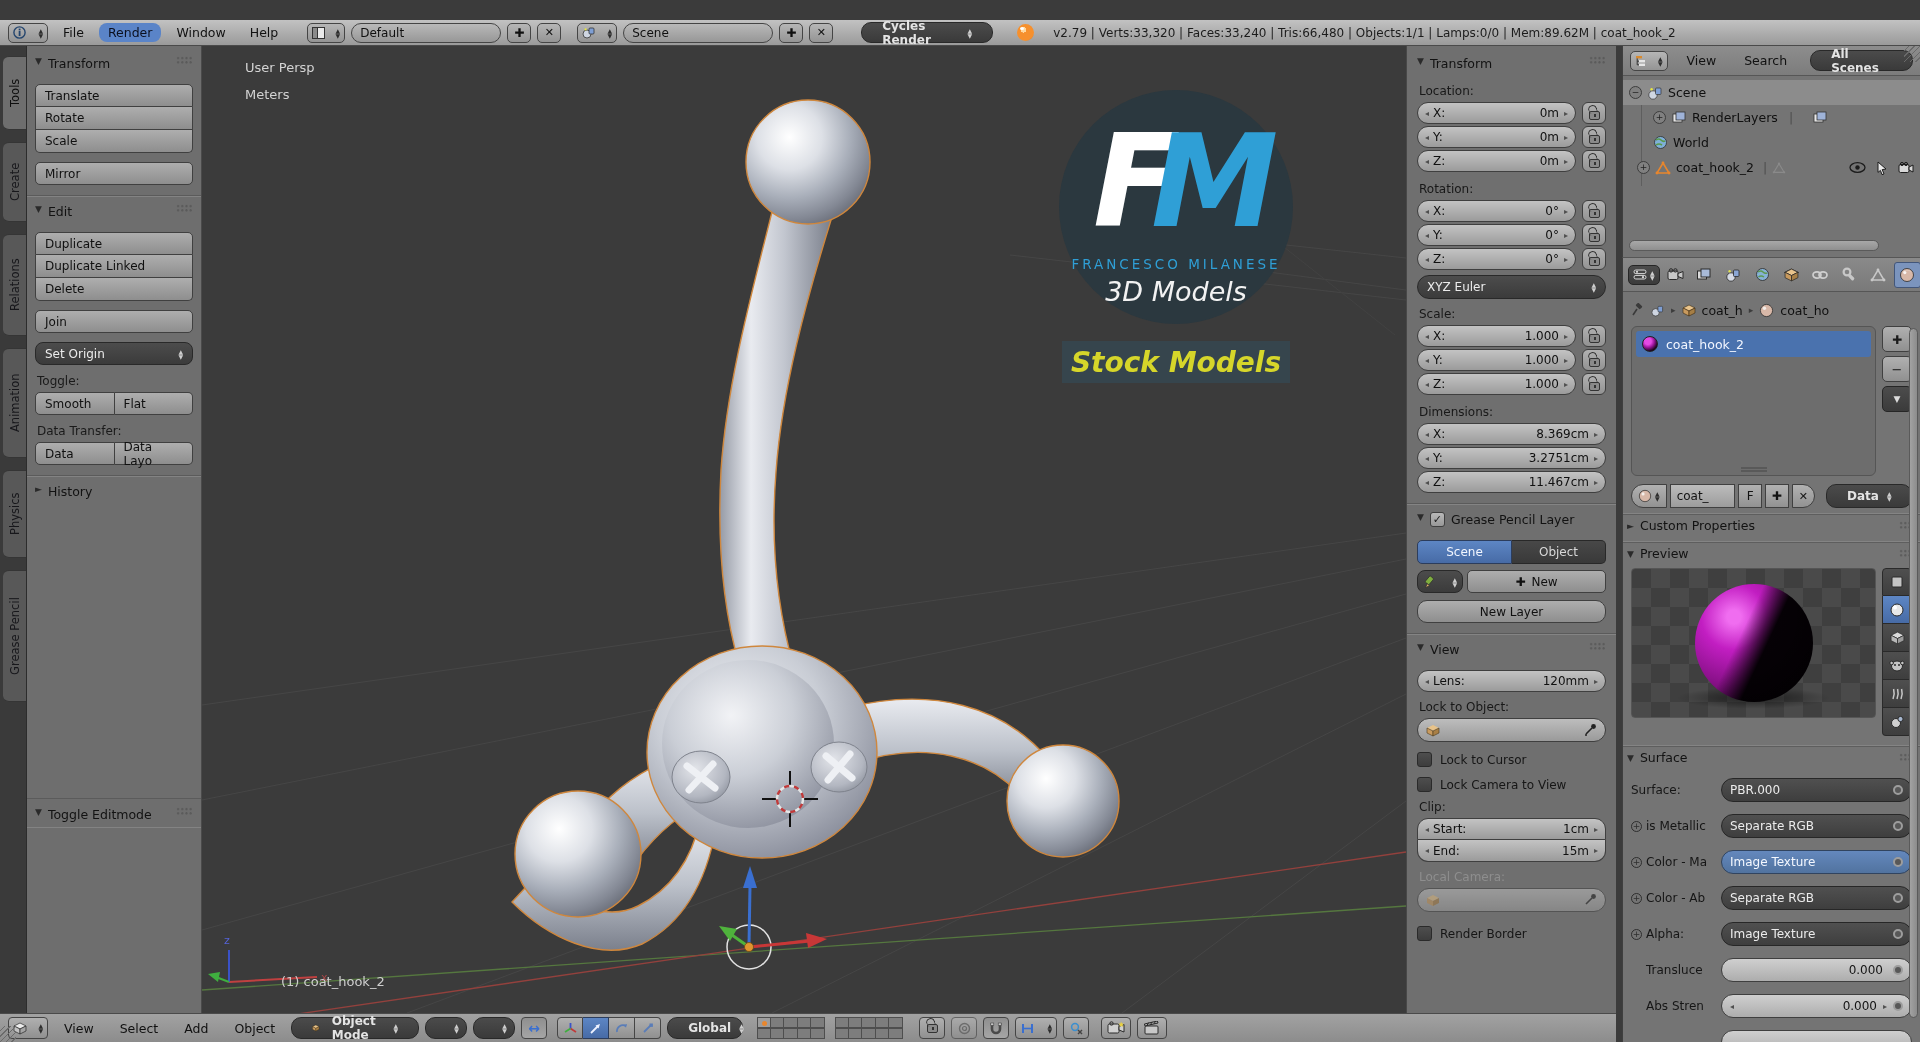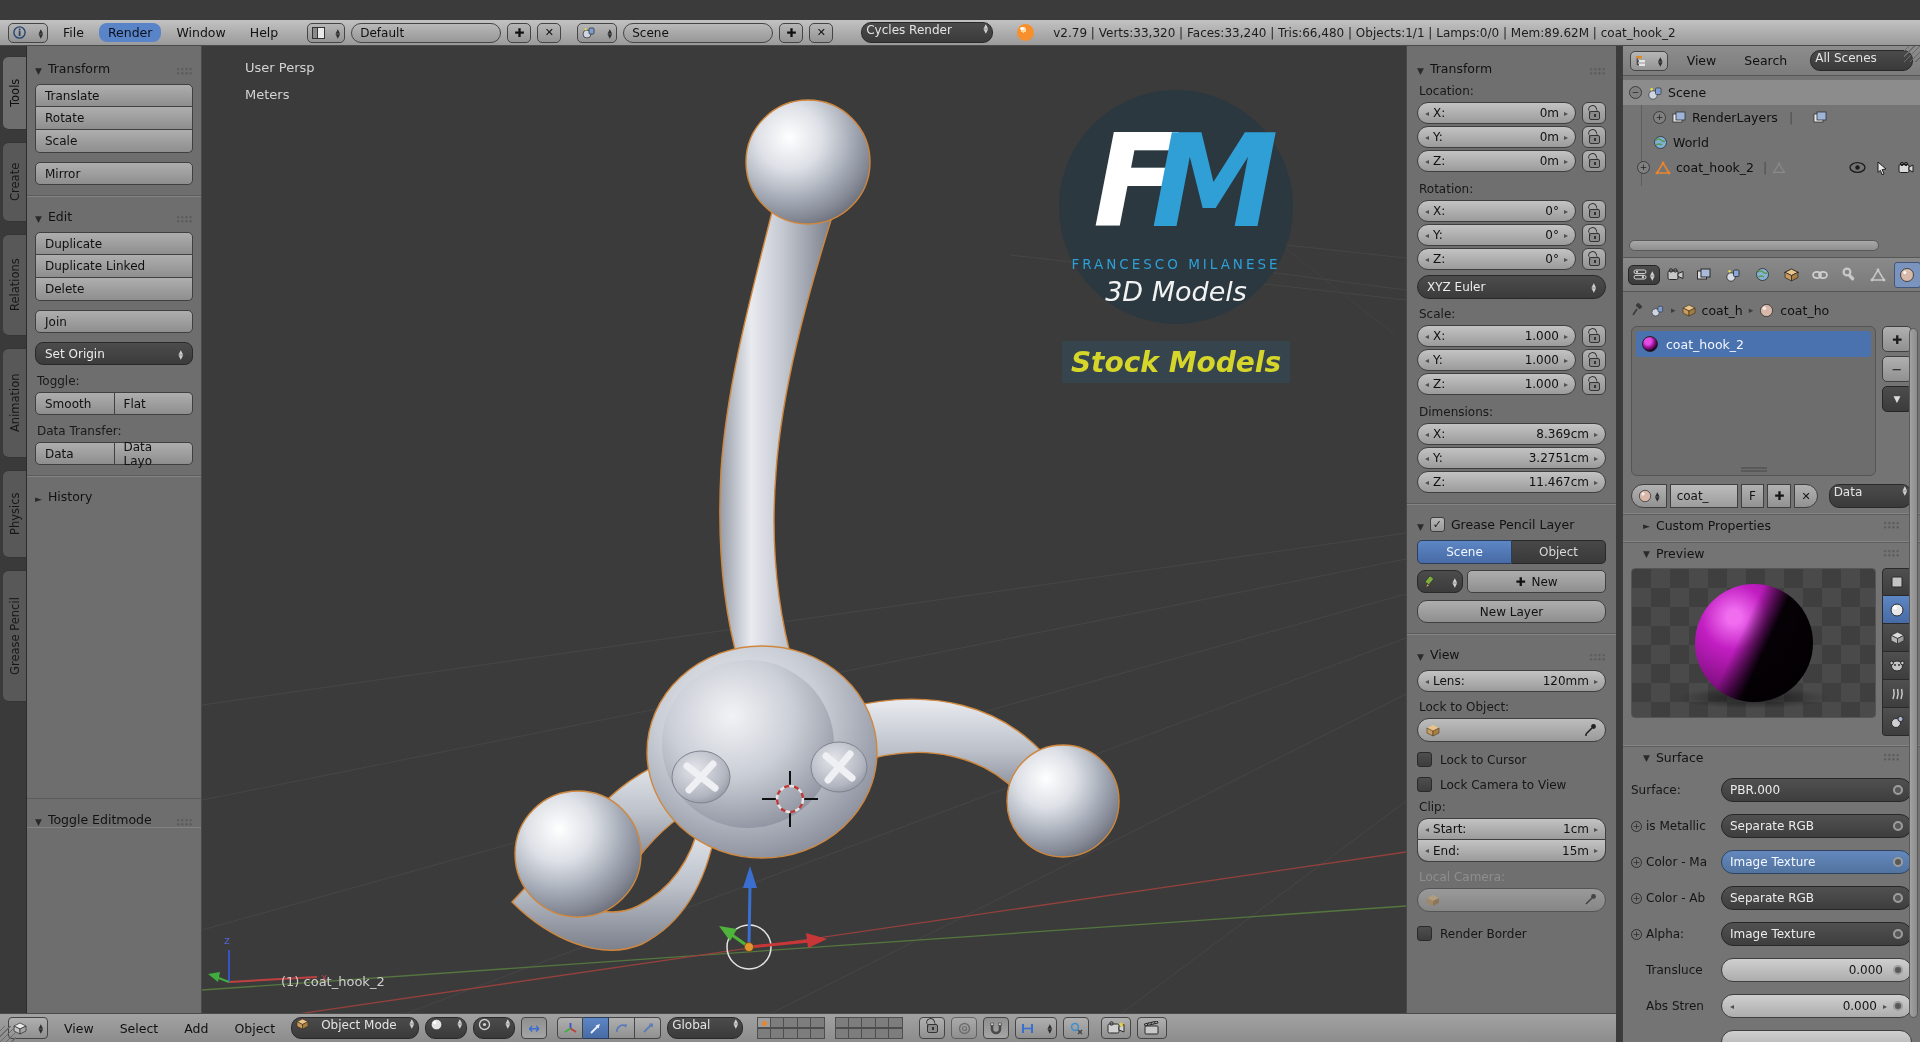--- a/index.html
+++ b/index.html
@@ -13,37 +13,37 @@
   .blogo::after{content:"";position:absolute;left:3px;top:3px;width:4px;height:3px;border-radius:50%;background:#fff;}
   #titlebar .ttl{font-size:11.5px;color:#ececec;}
   #winbtns{margin-left:auto;display:flex;height:20px;}
   .winbtn{width:46px;height:20px;display:flex;align-items:center;justify-content:center;color:#fff;font-size:11px;}
   
   #topbar{left:0;top:20px;width:1920px;height:26px;background:linear-gradient(#c2c2c2,#9a9a9a);border-bottom:1px solid #4a4a4a;display:flex;align-items:center;gap:6px;padding:0 8px;}
   .menu-item{padding:2px 9px;font-size:12.5px;color:#111;border-radius:8px;}
   .menu-item.active{background:#5a84c8;color:#0b1020;}
   .lightbtn{height:20px;background:linear-gradient(#b6b6b6,#949494);border:1px solid #454545;border-radius:5px;display:flex;align-items:center;justify-content:center;padding:0 4px;color:#101010;}
   .pillfield{height:20px;background:linear-gradient(#b9b9b9,#979797);border:1px solid #454545;border-radius:10px;display:flex;align-items:center;padding:0 8px;gap:6px;color:#101010;}
-  .darkdd{height:21px;background:linear-gradient(#4b4b4b,#3a3a3a);border:1px solid #292929;border-radius:10px;display:flex;padding:0 4px;gap:8px;color:#e4e4e4;}
+  .darkdd{height:21px;background:linear-gradient(#4b4b4b,#3a3a3a);border:1px solid #292929;border-radius:10px;display:flex;align-items:center;padding:0 20px;gap:8px;color:#e4e4e4;font-weight:bold;}
   .ud{display:flex;flex-direction:column;line-height:5px;font-size:6px;color:#cfcfcf;margin-left:auto;}
   .ud.darktxt{color:#2c2c2c;}
   .ud::before{content:"▲";}
   .ud::after{content:"▼";}
   .ico-plus::before{content:"✚";font-size:12px;}
   .ico-x::before{content:"✕";font-size:11px;}
   #stats{font-size:12px;color:#1c1c1c;margin-left:6px;white-space:nowrap;}
 
   
   #tabstrip{left:0;top:46px;width:27px;height:967px;background:#3a3a3a;border-right:1px solid #2c2c2c;}
   .vtab{position:absolute;left:3px;width:24px;background:#585858;border:1px solid #353535;border-right:none;border-radius:6px 0 0 6px;color:#17171b;display:flex;align-items:center;justify-content:center;writing-mode:vertical-rl;transform:rotate(180deg);font-size:11.5px;border-radius:0 6px 6px 0;}
   .vtab.active{background:#6e6e6e;color:#0f0f0f;}
 
   
   #toolshelf{left:27px;top:46px;width:175px;height:967px;background:#6e6e6e;border-right:1px solid #4a4a4a;padding:10px 8px 0 8px;}
-  .phdr{display:flex;align-items:flex-end;gap:6px;height:20px;font-size:12.5px;color:#121212;}
+  .phdr{display:flex;align-items:flex-start;gap:6px;height:20px;font-size:12.5px;color:#121212;}
   .tri{font-size:9px;color:#2a2a2a;}
   .tri.open::before{content:"▼";}
   .tri.closed::before{content:"►";}
   .grip{margin-left:auto;width:17px;height:9px;background:radial-gradient(circle,#555 1px,transparent 1.3px) 0 0/4.2px 4.2px;opacity:.8;}
   .btnl{height:23px;background:linear-gradient(#aeaeae,#8e8e8e);border:1px solid #404040;border-radius:5px;display:flex;align-items:center;padding:0 9px;font-size:12px;color:#101010;}
   .stack .btnl{border-radius:0;border-top-width:0;}
   .stack .btnl:first-child{border-radius:5px 5px 0 0;border-top-width:1px;}
   .stack .btnl:last-child{border-radius:0 0 5px 5px;}
   .btnd{height:23px;background:linear-gradient(#4c4c4c,#3b3b3b);border:1px solid #292929;border-radius:8px;display:flex;align-items:center;padding:0 9px;font-size:12px;color:#ececec;}
   .pairrow{display:flex;}
@@ -112,21 +112,21 @@
   #slotwrap{display:flex;gap:6px;margin-top:4px;}
   #slotlist{flex:1;height:150px;background:#6d6d6d;border:1px solid #555;border-radius:6px;position:relative;padding:4px;}
   .slotrow{height:26px;background:#4a72ae;border-radius:3px;display:flex;align-items:center;gap:8px;padding:0 6px;color:#f2f6ff;font-size:12.5px;}
   .matball{width:16px;height:16px;border-radius:50%;background:radial-gradient(circle at 35% 30%,#e44ae4 0 25%,#a318a3 45%,#1c021c 75%,#000 100%);border:1px solid #222;}
   .slotbtns{display:flex;flex-direction:column;gap:4px;width:30px;}
   .sqbtn{width:30px;height:26px;background:linear-gradient(#b0b0b0,#909090);border:1px solid #404040;border-radius:5px;display:flex;align-items:center;justify-content:center;color:#1b1b1b;font-size:13px;}
   .sqbtn.dark{background:linear-gradient(#4c4c4c,#3b3b3b);border-color:#262626;color:#ddd;font-size:9px;}
   .listgrip{position:absolute;left:50%;bottom:3px;width:26px;height:5px;transform:translateX(-50%);border-top:2px solid #595959;border-bottom:2px solid #595959;}
   #dbrow{display:flex;align-items:center;gap:3px;margin-top:8px;height:24px;}
   .dbbtn{height:24px;background:linear-gradient(#b2b2b2,#929292);border:1px solid #404040;display:flex;align-items:center;justify-content:center;padding:0 6px;color:#141414;}
-  .phdr2{display:flex;align-items:center;gap:6px;height:22px;font-size:12.5px;color:#121212;border-top:1px solid #5e5e5e;box-shadow:0 -1px 0 rgba(255,255,255,.12);margin:6px -8px 0 -8px;padding:0 20px;}
+  .phdr2{display:flex;align-items:center;gap:6px;height:22px;font-size:12.5px;color:#121212;border-top:1px solid #5e5e5e;box-shadow:0 -1px 0 rgba(255,255,255,.12);margin:6px -8px 0 -8px;padding:0 4px;}
   #previewwrap{display:flex;gap:6px;margin-top:4px;}
   #previewbox{flex:1;height:150px;border:1px solid #555;border-radius:4px;position:relative;background:repeating-conic-gradient(#4a4a4a 0% 25%,#3f3f3f 0% 50%) 0 0/38px 38px;overflow:hidden;}
   #psphere{position:absolute;left:50%;top:50%;width:118px;height:118px;transform:translate(-50%,-50%);border-radius:50%;background:linear-gradient(115deg,rgba(0,0,0,0) 40%,rgba(0,0,0,.97) 58%),radial-gradient(circle at 33% 28%,#f06df0 0 6%,#c21ec2 28%,#8f128f 55%,#540754 82%,#380338 100%);}
   #pshadow{position:absolute;left:18%;bottom:8px;width:64%;height:22px;background:radial-gradient(ellipse,rgba(0,0,0,.55),transparent 70%);}
   .pvbtns{display:flex;flex-direction:column;width:30px;}
   .pvb{width:30px;height:28px;background:linear-gradient(#4f4f4f,#3e3e3e);border:1px solid #2a2a2a;border-top-width:0;display:flex;align-items:center;justify-content:center;}
   .pvb:first-child{border-top-width:1px;border-radius:4px 4px 0 0;}
   .pvb:last-child{border-radius:0 0 4px 4px;}
   .pvb.active{background:linear-gradient(#5d86c4,#476ba6);}
   .surfrow{display:flex;align-items:center;gap:6px;margin-top:12px;}

